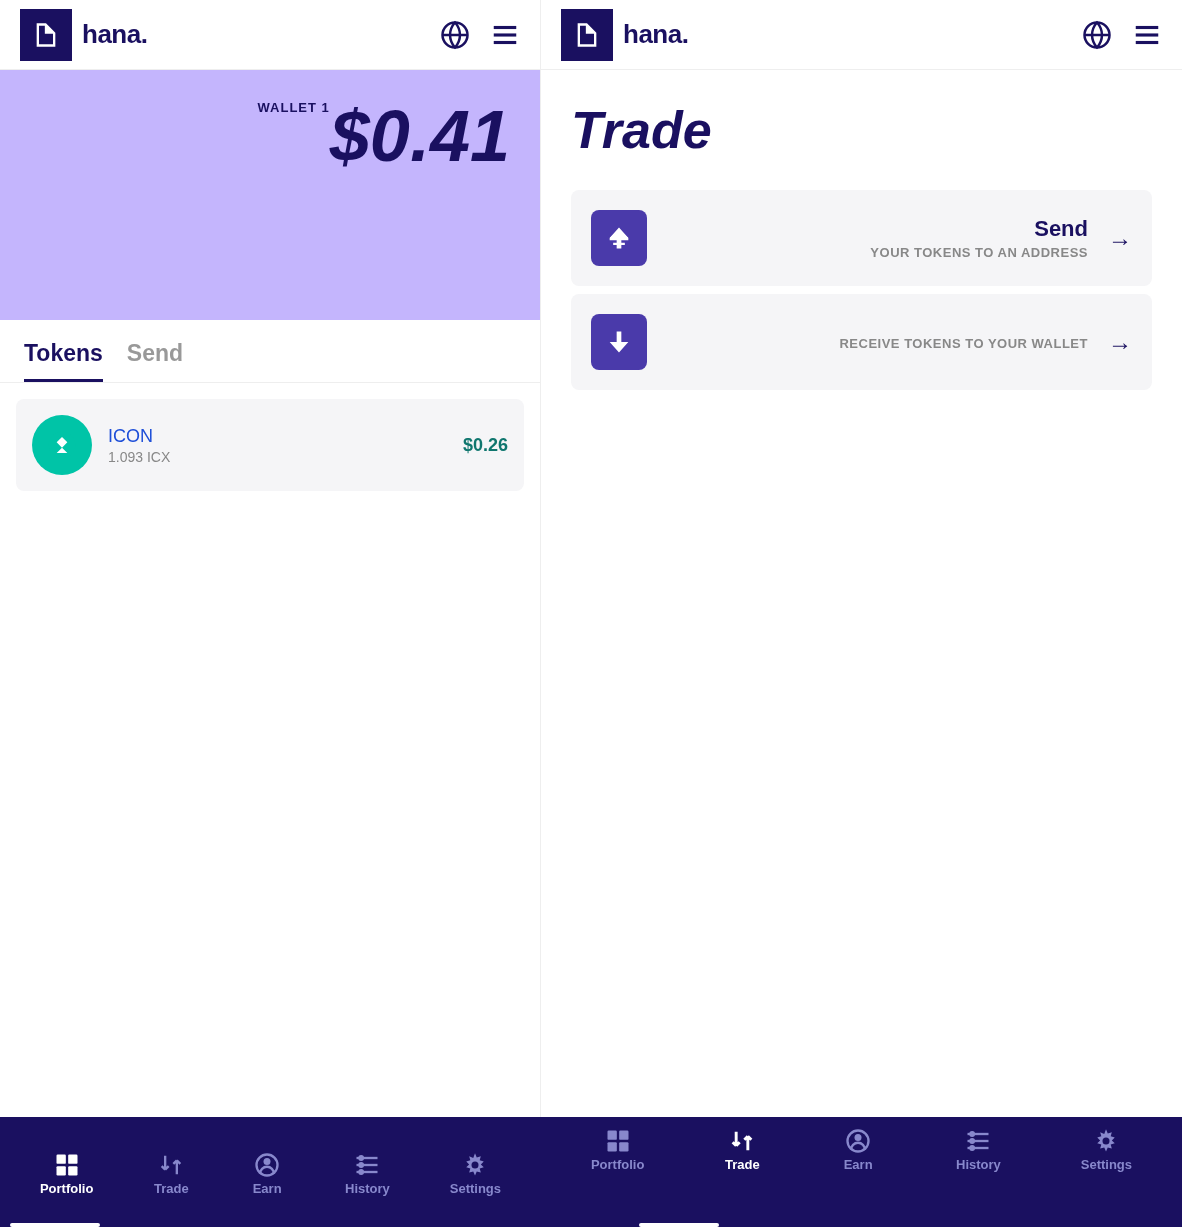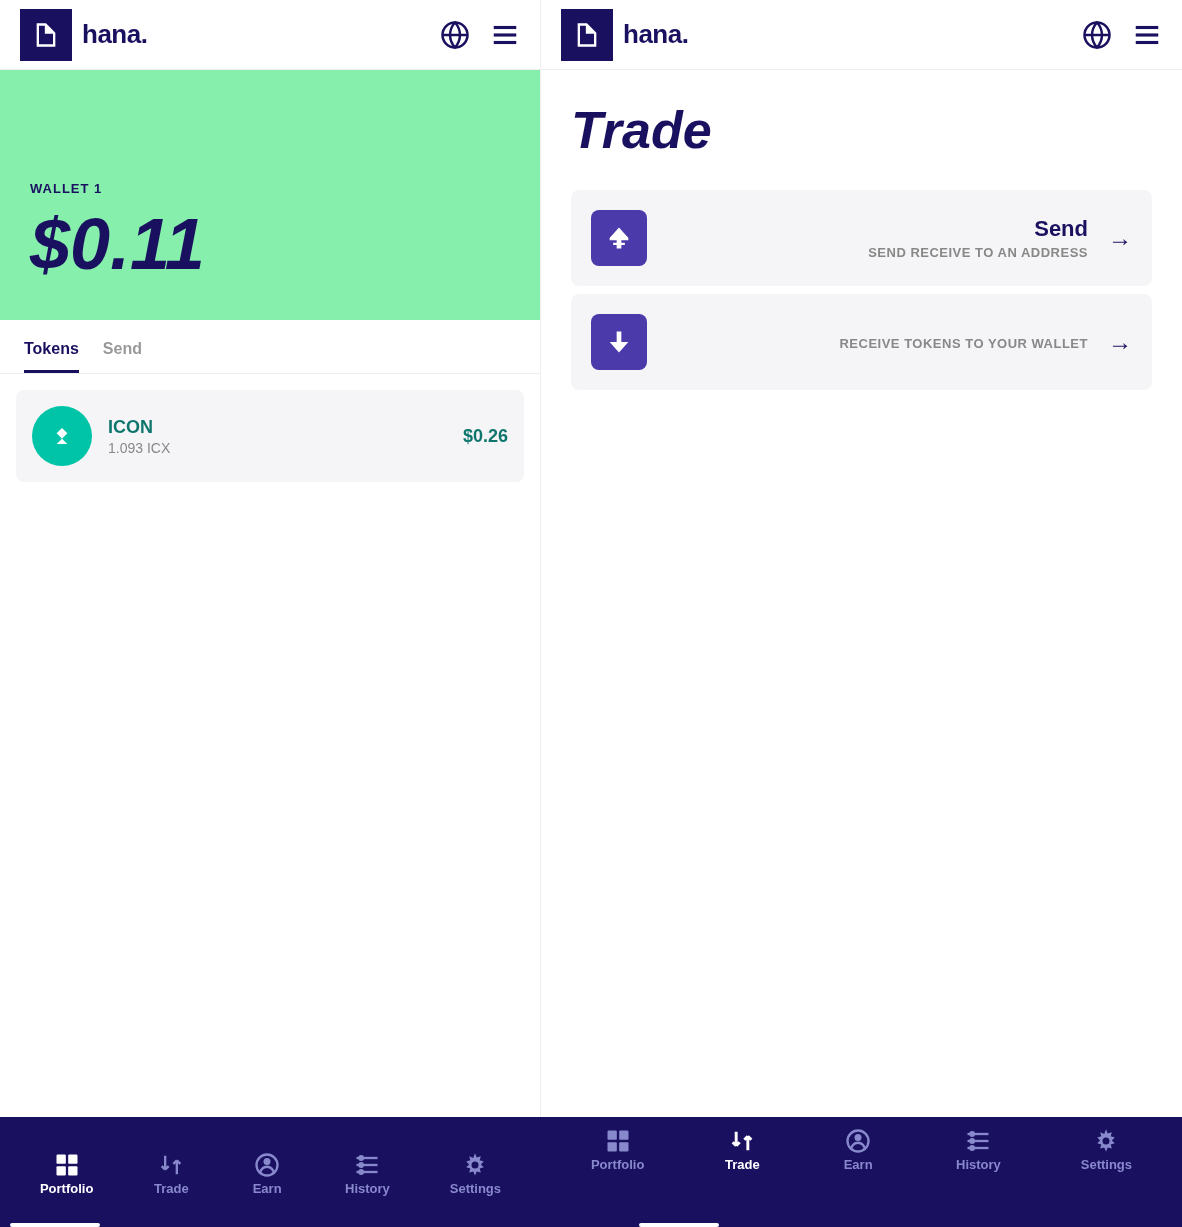--- a/index.html
+++ b/index.html
@@ -81,25 +81,25 @@
 
     .header-icon {
       width: 30px;
       height: 30px;
       color: #1a1060;
       cursor: pointer;
     }
 
     
     .wallet-banner {
-      background: #86efac;
+      background: #c4b5fd;
       padding: 30px 30px 40px;
       min-height: 250px;
       display: flex;
-      flex-direction: column;
+      flex-direction: row;
       justify-content: flex-end;
     }
 
     .wallet-label {
       font-size: 13px;
       font-weight: 700;
       color: #1a1060;
       letter-spacing: 1px;
       margin-bottom: 12px;
     }
@@ -114,21 +114,21 @@
 
     
     .tabs {
       display: flex;
       padding: 20px 24px 0;
       border-bottom: 1px solid #eee;
       gap: 24px;
     }
 
     .tab {
-      font-size: 16px;
+      font-size: 23px;
       font-weight: 700;
       color: #999;
       padding-bottom: 12px;
       cursor: pointer;
       border-bottom: 3px solid transparent;
     }
 
     .tab.active {
       color: #1a1060;
       border-bottom: 3px solid #1a1060;
@@ -164,22 +164,22 @@
       height: 32px;
       fill: white;
     }
 
     .token-info {
       flex: 1;
     }
 
     .token-name {
       font-size: 18px;
-      font-weight: 700;
-      color: #0f766e;
+      font-weight: 400;
+      color: #1d4ed8;
     }
 
     .token-amount {
       font-size: 14px;
       color: #888;
       margin-top: 2px;
     }
 
     .token-value {
       font-size: 18px;
@@ -373,21 +373,21 @@
             <line x1="3" y1="6" x2="21" y2="6"></line>
             <line x1="3" y1="12" x2="21" y2="12"></line>
             <line x1="3" y1="18" x2="21" y2="18"></line>
           </svg>
         </div>
       </div>
     </div>
 
     <div class="wallet-banner">
       <div class="wallet-label">WALLET 1</div>
-      <div class="wallet-balance">$0.11</div>
+      <div class="wallet-balance">$0.41</div>
     </div>
 
     <div class="tabs">
       <div class="tab active">Tokens</div>
       <div class="tab">Send</div>
     </div>
 
     <div class="token-list">
       <div class="token-item">
         <div class="token-icon">
@@ -442,21 +442,21 @@
 
         <div class="action-card">
           <div class="action-card-icon">
             <svg viewBox="0 0 24 24">
               <path d="M12 4l8 8H4l8-8zM4 12h16v2H4v-2zm3 4h10v2H7v-2z" fill="white"></path>
               <path d="M12 3l-8 9h6v9h4v-9h6l-8-9z" fill="white"></path>
             </svg>
           </div>
           <div class="action-card-info">
             <div class="action-card-title">Send</div>
-            <div class="action-card-subtitle">SEND RECEIVE TO AN ADDRESS</div>
+            <div class="action-card-subtitle">YOUR TOKENS TO AN ADDRESS</div>
           </div>
           <div class="action-card-arrow">→</div>
         </div>
 
         <div class="action-card">
           <div class="action-card-icon">
             <svg viewBox="0 0 24 24">
               <path d="M12 21l-8-9h6V3h4v9h6l-8 9z" fill="white"></path>
             </svg>
           </div>

